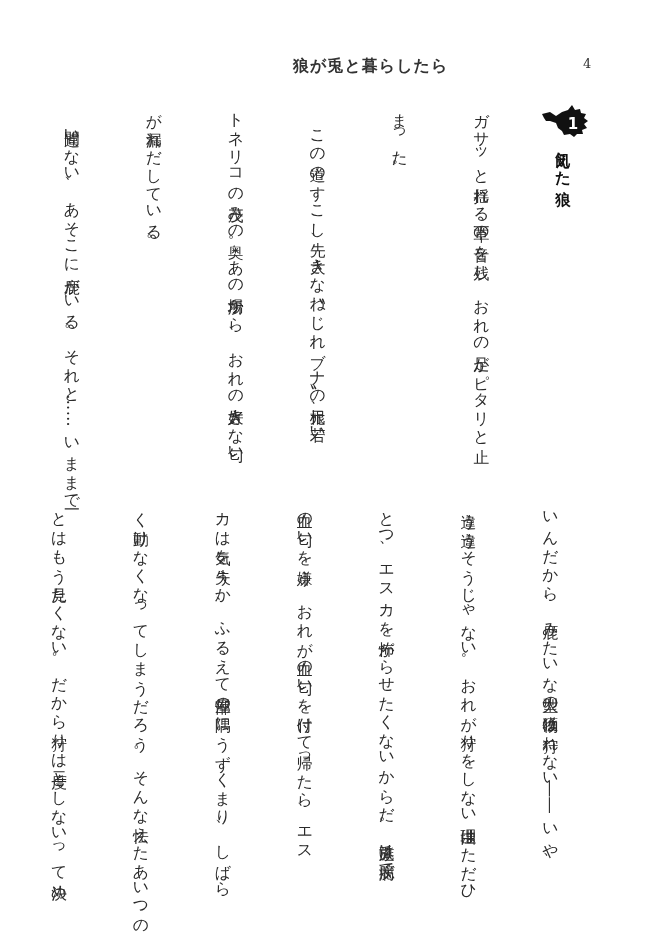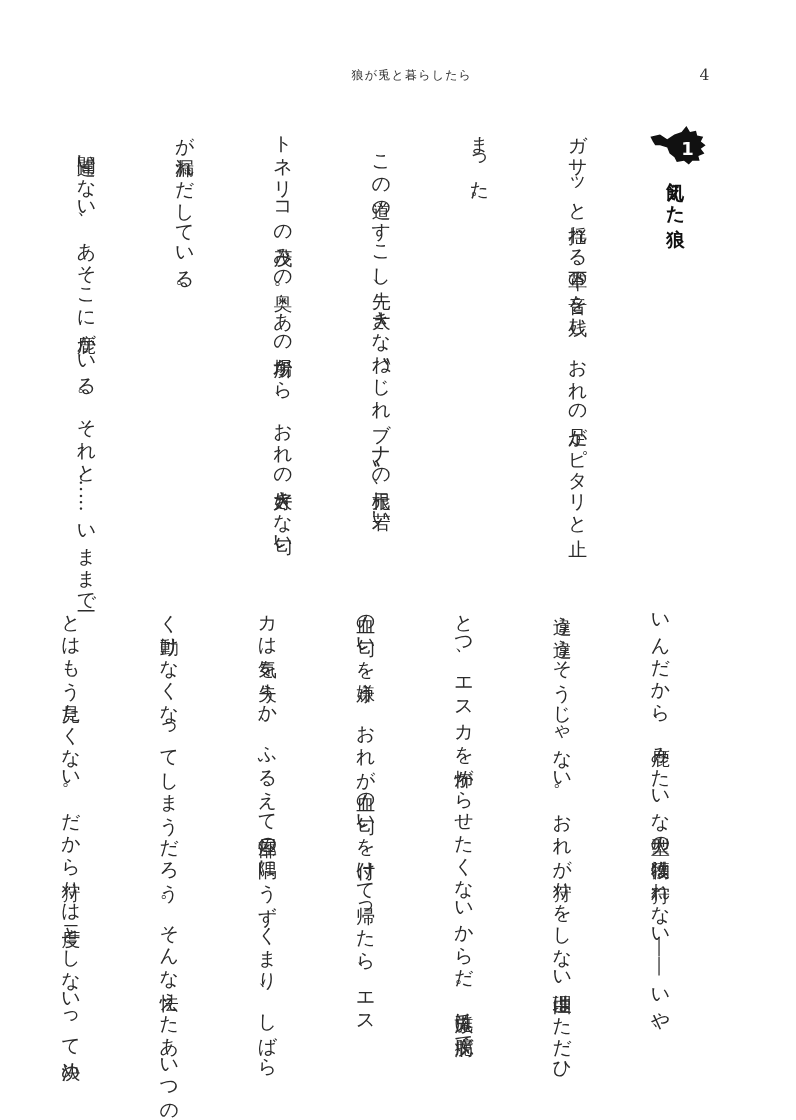--- a/index.html
+++ b/index.html
@@ -12,23 +12,24 @@
       height: 933px;
       position: relative;
       overflow: hidden;
       font-family: "DejaVu Serif", "Liberation Serif", serif;
       color: #2a2a2a;
     }
     .running-head {
       position: absolute;
       top: 56px;
       left: 293px;
-      font-size: 10px;
+      font-size: 16px;
       letter-spacing: 1px;
       color: #333;
+      font-weight: bold;
     }
     .page-number {
       position: absolute;
       top: 56px;
       left: 583px;
       font-size: 13px;
       color: #333;
     }
     .chapter-mark {
       position: absolute;

